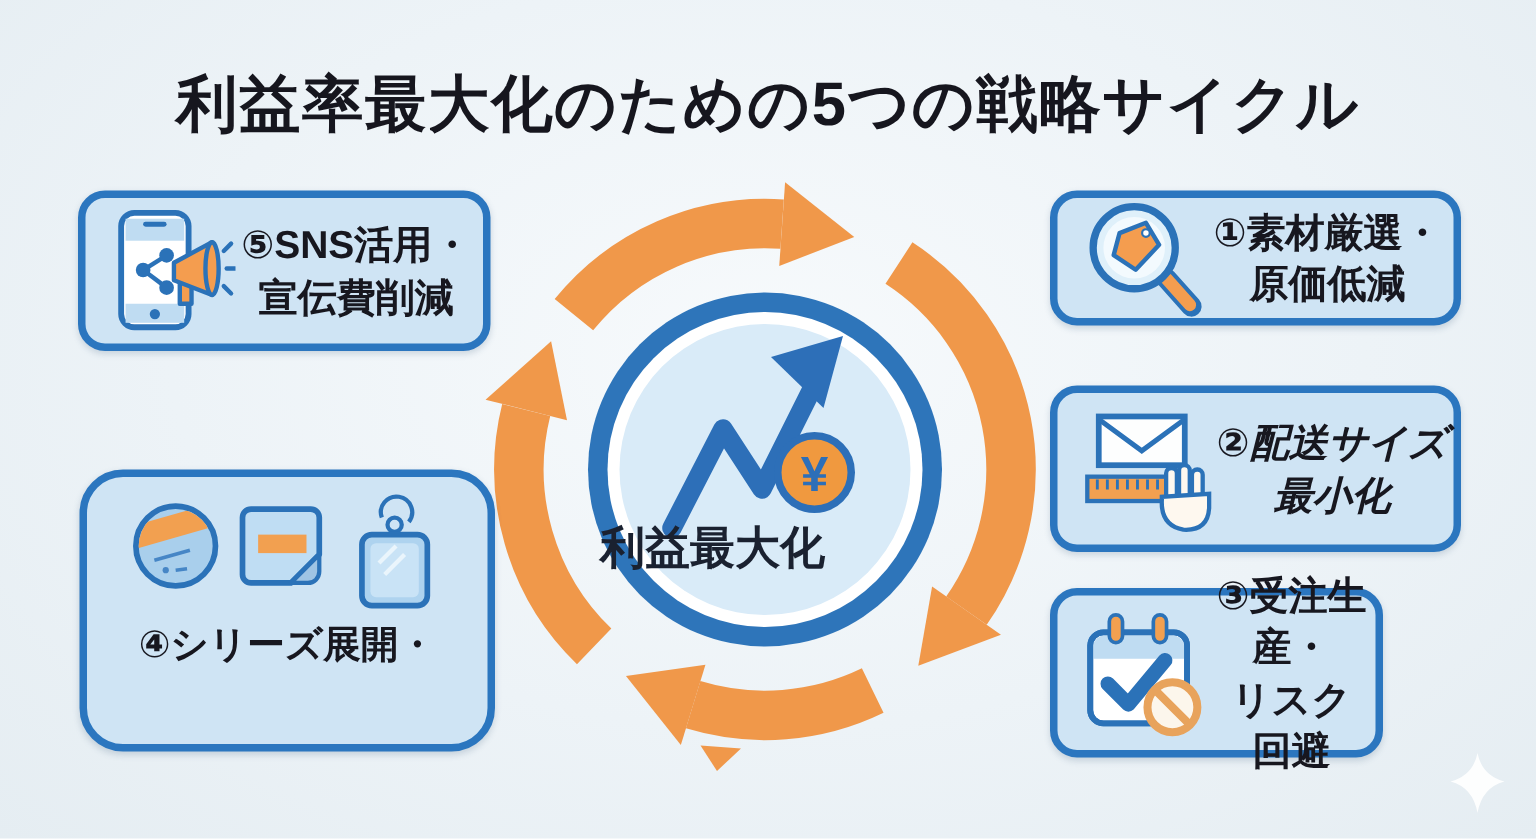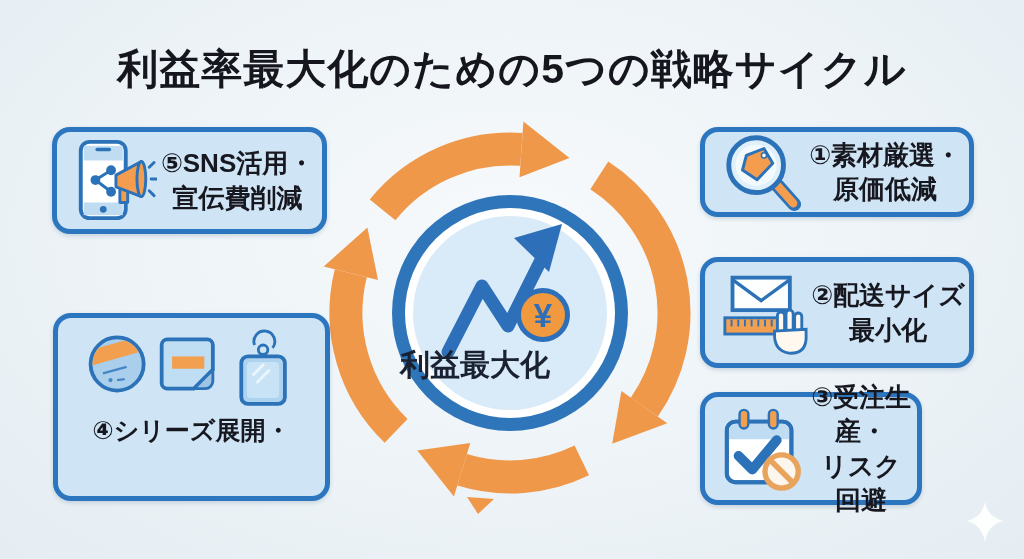--- a/index.html
+++ b/index.html
@@ -20,23 +20,23 @@
   }
   .card .icon{flex:0 0 auto;margin-left:14px;line-height:0;}
   .card .txt{
     flex:1;text-align:center;font-weight:800;font-size:26px;line-height:1.32;
     color:#17171f;padding-right:4px;
   }
   .card.tall{flex-direction:column;justify-content:center;}
   .card.tall .icon{margin:2px auto 6px auto;}
   .card.tall .txt{padding:0;font-size:25px;width:100%;}
   #card-5{left:52px;top:127px;width:275px;height:107px;}
-  #card-4{left:53px;top:313px;width:277px;height:188px;}
+  #card-4{left:53px;top:313px;width:277px;height:188px;border-radius:29px;}
   #card-1{left:700px;top:127px;width:274px;height:90px;}
-  #card-2{left:700px;top:257px;width:274px;height:111px;}
+  #card-2{left:700px;top:257px;width:274px;height:111px;font-style:italic;}
   #card-3{left:700px;top:392px;width:222px;height:113px;}
   .cycle-svg{position:absolute;left:0;top:0;}
   .center-label{
     position:absolute;left:400px;top:345px;width:220px;text-align:left;
     font-size:30px;font-weight:800;color:#1a2130;
   }
 </style>
 </head>
 <body>
 

